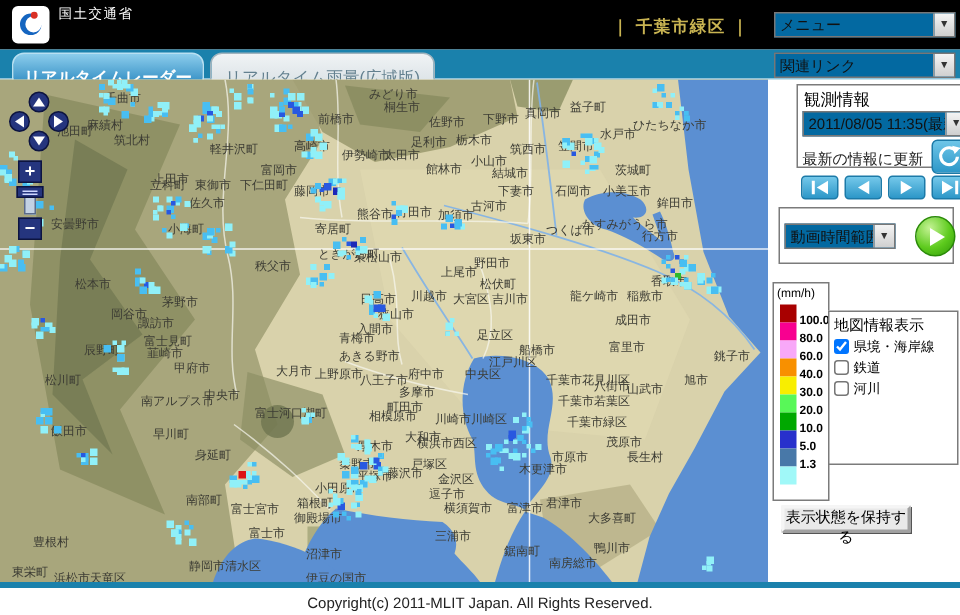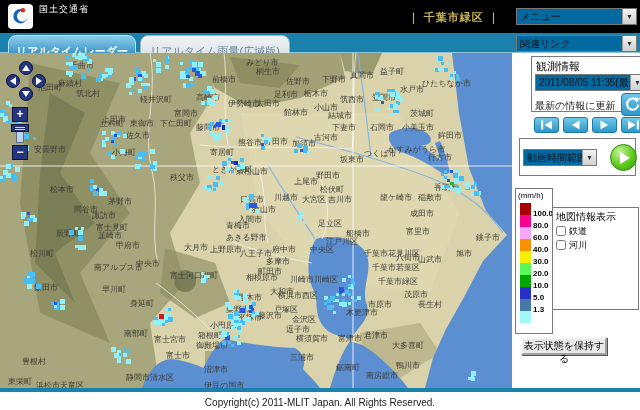--- a/index.html
+++ b/index.html
@@ -854,20 +854,24 @@
           <div class="lg-sw" style="top: 96px; background: rgb(72, 120, 168);"></div>
           <div class="lg-lb" style="top: 102px;">1.3</div>
           <div class="lg-sw" style="top: 108px; background: rgb(160, 248, 248);"></div>
         </div>
     </div>
 
     <div class="sbox mapinfo-box">
       <div class="mi-title">地図情報表示</div>
       <div class="mi-rows" id="mi-rows">
           <label class="mi-row">
+            <input type="checkbox" checked="" style="">
+            <span>県境・海岸線</span>
+          </label>
+          <label class="mi-row">
             <input type="checkbox" style="">
             <span>鉄道</span>
           </label>
           <label class="mi-row">
             <input type="checkbox" style="">
             <span>河川</span>
           </label>
         </div>
     </div>
 

